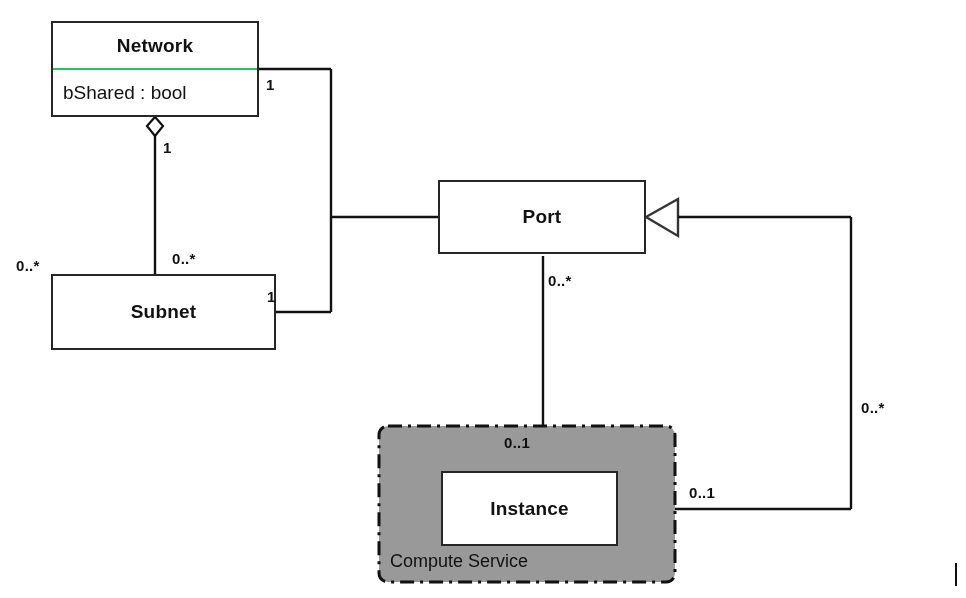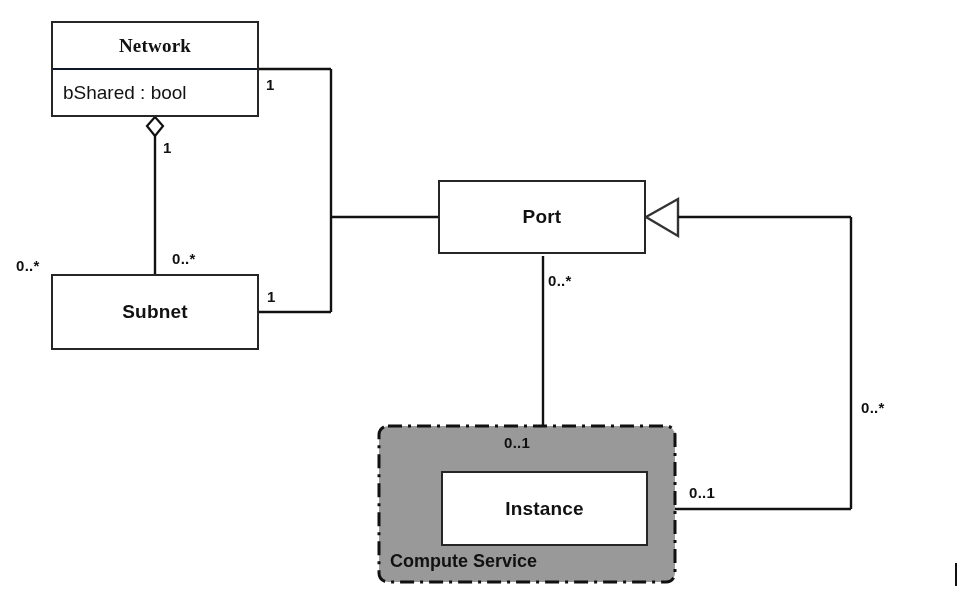--- a/index.html
+++ b/index.html
@@ -37,40 +37,40 @@
     font-size: 19px;
     color: #111111;
     text-align: center;
     display: flex;
     align-items: center;
     justify-content: center;
     flex: 1 1 auto;
     letter-spacing: 0.2px;
   }
   .uml-compartment {
-    border-top: 2px solid #0f172a;
+    border-top: 2px solid #22c55e;
     font-size: 19px;
     color: #111111;
     display: flex;
     align-items: center;
     padding-left: 10px;
     flex: 1 1 auto;
   }
   .mult {
     position: absolute;
     font-size: 15px;
     font-weight: bold;
     color: #111111;
     white-space: nowrap;
     letter-spacing: 0.3px;
   }
   .group-label {
     position: absolute;
     font-size: 18px;
-    font-weight: bold;
+    font-weight: normal;
     color: #111111;
     white-space: nowrap;
   }
   .edge-artifact {
     position: absolute;
     background: #111111;
   }
 </style>
 </head>
 <body>
@@ -102,34 +102,34 @@
     <path d="M 543 256 L 543 471" stroke="#111111" stroke-width="2.4" fill="none"></path>
   </svg>
 
   <svg class="layer" viewBox="0 0 966 598" xmlns="http://www.w3.org/2000/svg">
     <rect x="379" y="426" width="296" height="156" rx="9" ry="9" fill="#999999" stroke="#111111" stroke-width="3" stroke-dasharray="14 6 3 6" stroke-linecap="butt"></rect>
   </svg>
 
   <div class="group-label" style="left:390px; top:551px;">Compute Service</div>
 
   <div class="uml-box" style="left:51px; top:21px; width:208px; height:96px;">
-    <div class="uml-title" style="height:47px;font-family:Liberation Serif, serif;">Network</div>
+    <div class="uml-title" style="height:47px;">Network</div>
     <div class="uml-compartment" style="height:47px;">bShared : bool</div>
   </div>
 
-  <div class="uml-box" style="left:51px; top:274px; width:208px; height:76px;">
+  <div class="uml-box" style="left:51px; top:274px; width:225px; height:76px;">
     <div class="uml-title">Subnet</div>
   </div>
 
   <div class="uml-box" style="left:438px; top:180px; width:208px; height:74px;">
     <div class="uml-title">Port</div>
   </div>
 
 
-  <div class="uml-box" style="left:441px; top:471px; width:207px; height:75px;">
+  <div class="uml-box" style="left:441px; top:471px; width:177px; height:75px;">
     <div class="uml-title">Instance</div>
   </div>
 
   <div class="mult" style="left:266px; top:76px;">1</div>
 
   <div class="mult" style="left:163px; top:139px;">1</div>
 
   <div class="mult" style="left:16px; top:257px;">0..*</div>
 
   <div class="mult" style="left:172px; top:250px;">0..*</div>

